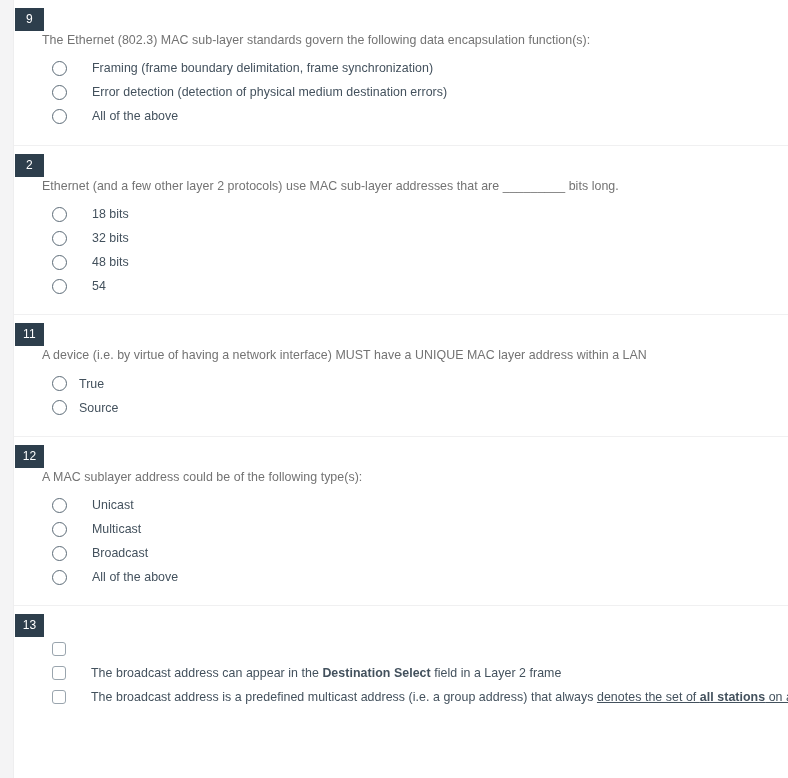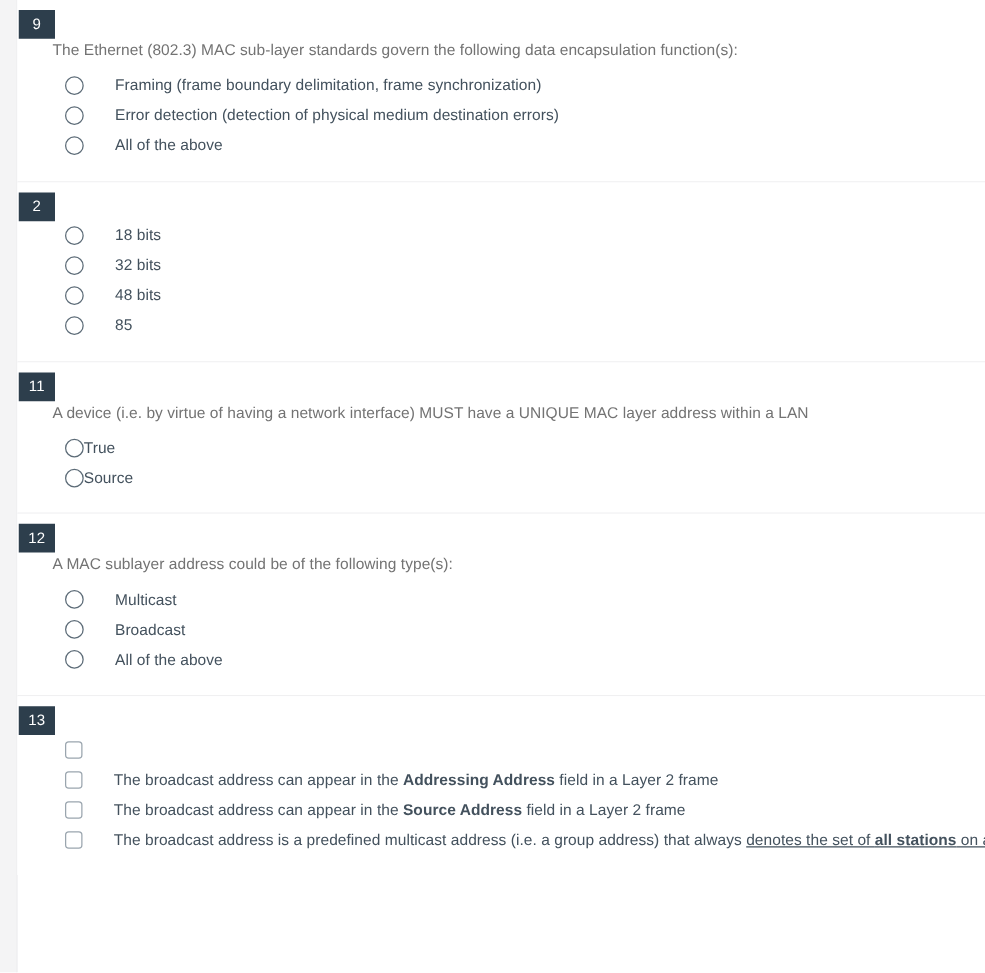--- a/index.html
+++ b/index.html
@@ -105,21 +105,21 @@
   }
 
   .option-label {
     font-size: 12.4px;
     color: #43515d;
     line-height: 1.5;
     white-space: nowrap;
     letter-spacing: 0.05px;
   }
   .wide-gap .option-label { margin-left: 25px; }
-  .tight-gap .option-label { }
+  .tight-gap .option-label { margin-left: 12px; }
 
   .option-label b { font-weight: bold; }
   .option-label u { text-decoration: underline; }
   .option-label u b { font-weight: bold; }
 </style>
 </head>
 <body>
 
 <div id="left-gutter"></div>
 
@@ -140,36 +140,37 @@
           <li class="option-row">
             <span class="radio-mark"></span>
             <span class="option-label">All of the above</span>
           </li>
         </ul>
       </div>
     </div>
     <div class="question-block">
       <div class="qnum-badge">2</div>
       <div class="q-body">
+        <div class="q-prompt">Ethernet (and a few other layer 2 protocols) use MAC sub-layer addresses that are _________ bits long.</div>
         <ul class="options wide-gap">
           <li class="option-row">
             <span class="radio-mark"></span>
             <span class="option-label">18 bits</span>
           </li>
           <li class="option-row">
             <span class="radio-mark"></span>
             <span class="option-label">32 bits</span>
           </li>
           <li class="option-row">
             <span class="radio-mark"></span>
             <span class="option-label">48 bits</span>
           </li>
           <li class="option-row">
             <span class="radio-mark"></span>
-            <span class="option-label">85</span>
+            <span class="option-label">54</span>
           </li>
         </ul>
       </div>
     </div>
     <div class="question-block">
       <div class="qnum-badge">11</div>
       <div class="q-body">
         <div class="q-prompt">A device (i.e. by virtue of having a network interface) MUST have a UNIQUE MAC layer address within a LAN</div>
         <ul class="options tight-gap">
           <li class="option-row">
@@ -183,20 +184,24 @@
         </ul>
       </div>
     </div>
     <div class="question-block">
       <div class="qnum-badge">12</div>
       <div class="q-body">
         <div class="q-prompt">A MAC sublayer address could be of the following type(s):</div>
         <ul class="options wide-gap">
           <li class="option-row">
             <span class="radio-mark"></span>
+            <span class="option-label">Unicast</span>
+          </li>
+          <li class="option-row">
+            <span class="radio-mark"></span>
             <span class="option-label">Multicast</span>
           </li>
           <li class="option-row">
             <span class="radio-mark"></span>
             <span class="option-label">Broadcast</span>
           </li>
           <li class="option-row">
             <span class="radio-mark"></span>
             <span class="option-label">All of the above</span>
           </li>
@@ -205,25 +210,21 @@
     </div>
     <div class="question-block">
       <div class="qnum-badge">13</div>
       <div class="q-body">
         <ul class="options wide-gap">
           <li class="option-row">
             <span class="check-mark"></span>
           </li>
           <li class="option-row">
             <span class="check-mark"></span>
-            <span class="option-label">The broadcast address can appear in the <b>Addressing Address</b> field in a Layer 2 frame</span>
-          </li>
-          <li class="option-row">
-            <span class="check-mark"></span>
-            <span class="option-label">The broadcast address can appear in the <b>Source Address</b> field in a Layer 2 frame</span>
+            <span class="option-label">The broadcast address can appear in the <b>Destination Select</b> field in a Layer 2 frame</span>
           </li>
           <li class="option-row">
             <span class="check-mark"></span>
             <span class="option-label">The broadcast address is a predefined multicast address (i.e. a group address) that always <u>denotes the set of <b>all stations</b> on a given LAN</u></span>
           </li>
         </ul>
       </div>
     </div>
   </div>
 

